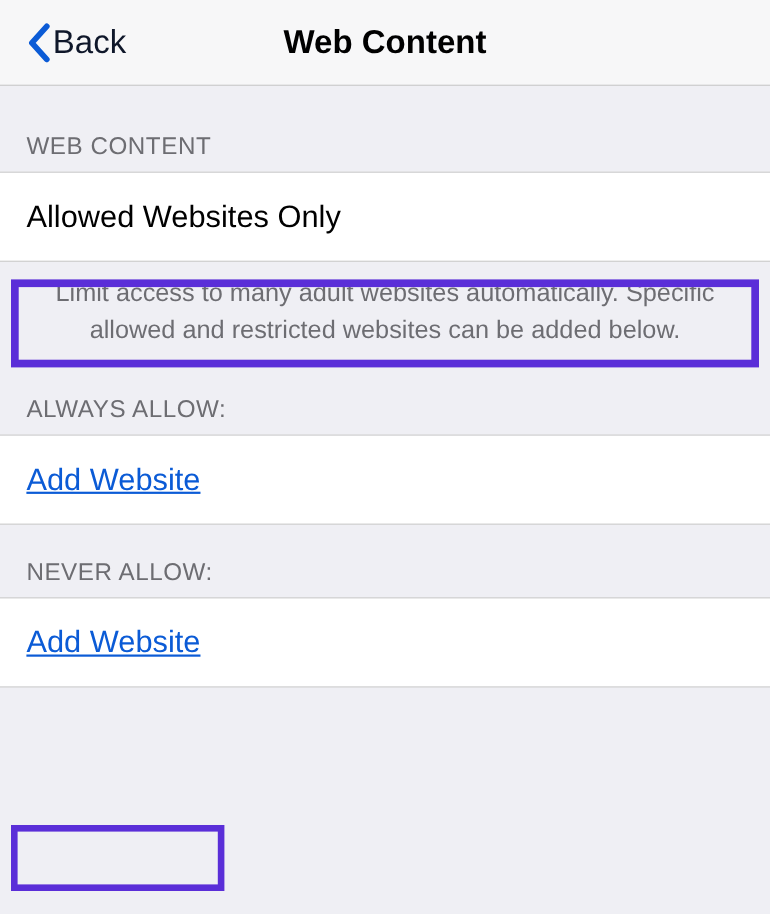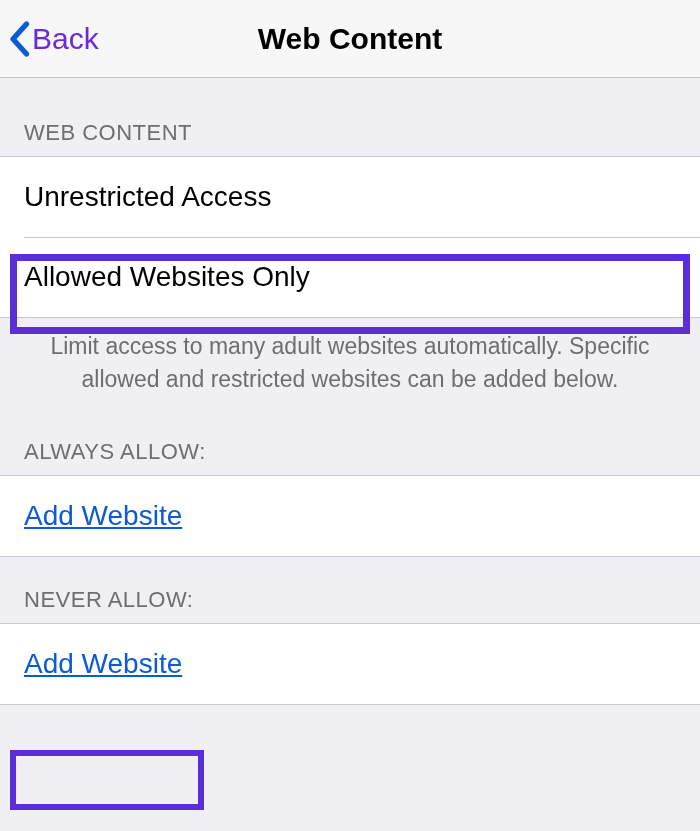--- a/index.html
+++ b/index.html
@@ -18,24 +18,24 @@
     .navbar {
       height: 78px;
       background: #f7f7f8;
       border-bottom: 1px solid #c7c7c8;
       position: relative;
       display: flex;
       align-items: center;
     }
     .back-btn {
       position: absolute;
-      left: 8px;
+      left: 24px;
       display: flex;
       align-items: center;
-      color: #6d28d9;
+      color: #0f172a;
       font-size: 30px;
       cursor: pointer;
     }
     .back-chevron {
       width: 22px;
       height: 36px;
       margin-right: 2px;
     }
     .navbar-title {
       position: absolute;
@@ -135,23 +135,20 @@
     </svg>
     <span>Back</span>
   </div>
   <div class="navbar-title">Web Content</div>
 </div>
 
 <div class="section-header">WEB CONTENT</div>
 
 <div class="group">
   <div class="row">
-    <span class="row-label">Unrestricted Access</span>
-  </div>
-  <div class="row">
     <span class="row-label">Allowed Websites Only</span>
   </div>
 </div>
 
 <div class="section-footer">Limit access to many adult websites automatically. Specific allowed and restricted websites can be added below.</div>
 
 <div class="section-header tight">ALWAYS ALLOW:</div>
 
 <div class="group">
   <div class="row link-row">

